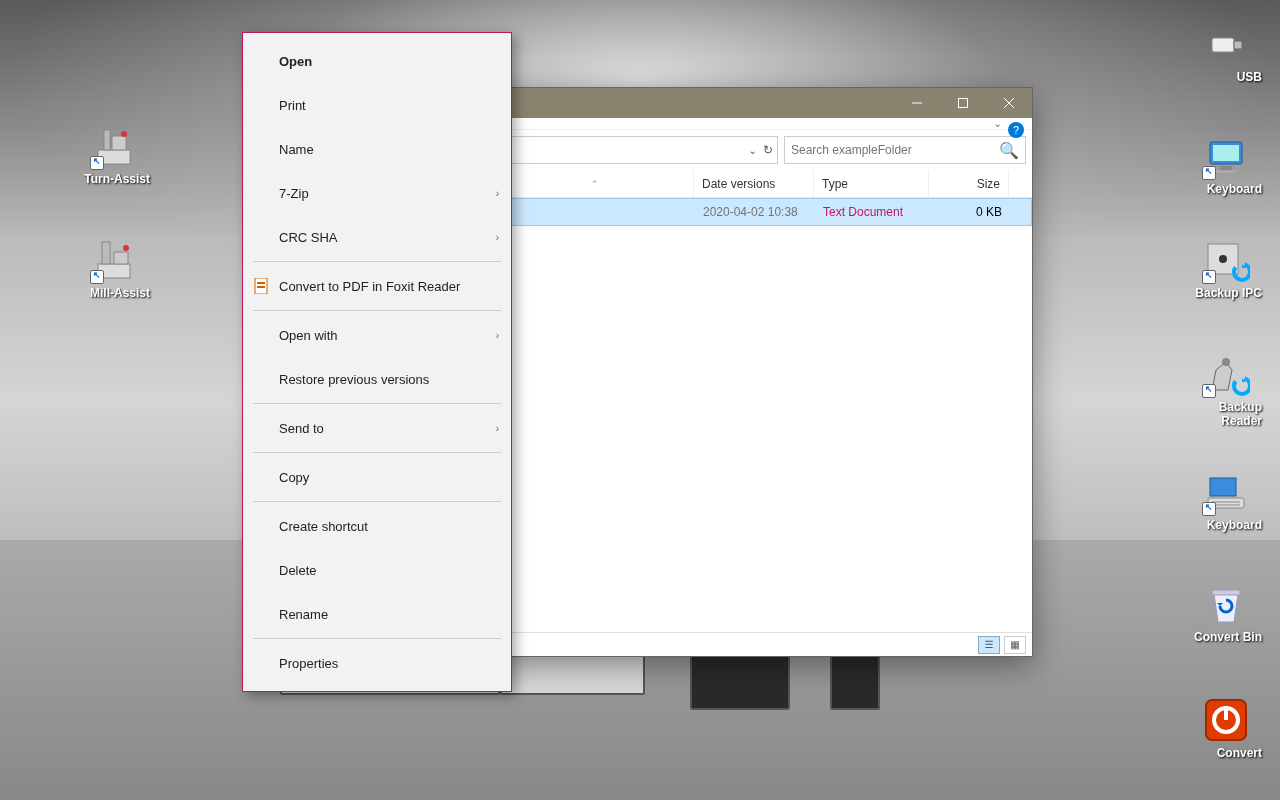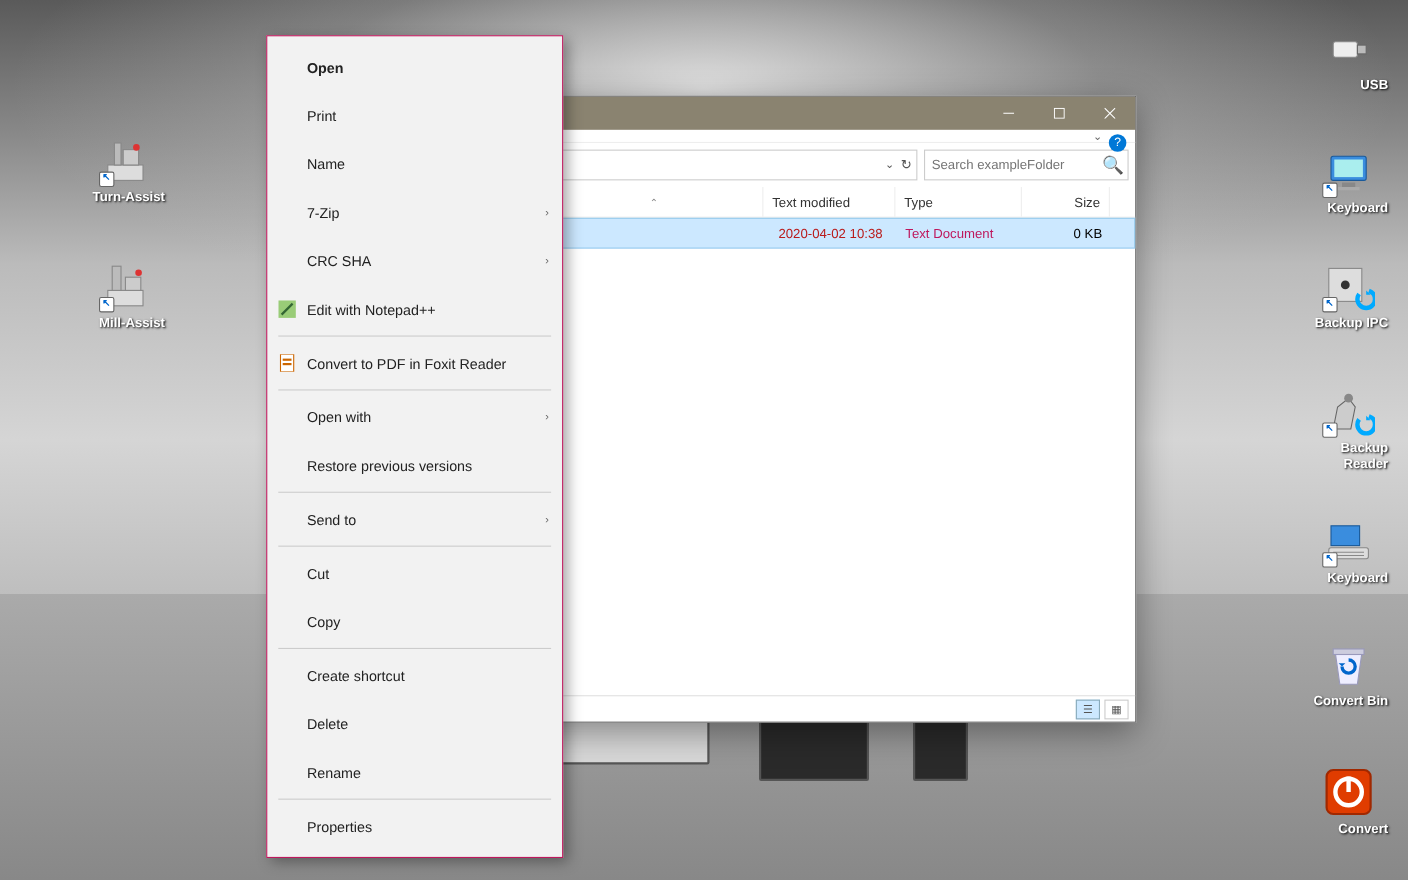--- a/index.html
+++ b/index.html
@@ -25,32 +25,32 @@
   position:absolute; left:283px; top:87px; width:750px; height:570px;
   background:#fff; box-shadow:0 8px 30px rgba(0,0,0,0.4); border:1px solid #666;
 }
 .titlebar{height:30px;background:#8a8370;display:flex;align-items:center;justify-content:flex-end;}
 .winbtn{width:46px;height:30px;display:flex;align-items:center;justify-content:center;color:#fff;cursor:pointer;}
 .addrbar{height:40px;display:flex;align-items:center;padding:4px 6px;gap:6px;}
 .address{flex:1;height:28px;border:1px solid #ccc;display:flex;align-items:center;padding:0 4px;font-size:12px;color:#333;}
 .address .seg{padding:0 4px;cursor:pointer;}
 .address .sep{color:#888;font-size:10px;margin:0 2px;}
 .addr-right{margin-left:auto;display:flex;align-items:center;gap:6px;color:#555;}
-.search{width:186px;height:28px;border:1px solid #ccc;display:flex;align-items:center;padding:0 6px;}
+.search{width:242px;height:28px;border:1px solid #ccc;display:flex;align-items:center;padding:0 6px;}
 .search input{border:none;outline:none;flex:1;font-size:12px;color:#666;}
 .columns{height:28px;border-bottom:1px solid #e6e6e6;display:flex;align-items:center;font-size:12px;color:#333;padding-left:180px;}
 .col{padding:0 8px;border-right:1px solid #eee;height:100%;display:flex;align-items:center;}
 .col-name{flex:0 0 230px;justify-content:space-between;}
 .col-date{flex:0 0 120px;}
 .col-type{flex:0 0 115px;}
 .col-size{flex:0 0 80px;justify-content:flex-end;}
 .filerow{height:28px;display:flex;align-items:center;font-size:12px;background:#cce8ff;border:1px solid #99ccee;padding-left:180px;}
 .cell{padding:0 8px;}
 .cell-name{flex:0 0 230px;}
-.cell-date{flex:0 0 120px;color:#b91c1c;text-align:center;}
+.cell-date{flex:0 0 120px;color:#737373;}
 .cell-type{flex:0 0 115px;color:#be185d;}
 .cell-size{flex:0 0 80px;text-align:right;color:#000000;}
 .statusbar{position:absolute;bottom:0;left:0;right:0;height:24px;border-top:1px solid #e0e0e0;display:flex;justify-content:flex-end;align-items:center;padding:0 6px;gap:4px;}
 .viewbtn{width:22px;height:18px;border:1px solid #ccc;display:flex;align-items:center;justify-content:center;font-size:10px;color:#555;cursor:pointer;}
 .viewbtn.active{background:#cce8ff;border-color:#8ab;}
 .helpcircle{width:16px;height:16px;border-radius:50%;background:#0078d7;color:#fff;font-size:11px;display:flex;align-items:center;justify-content:center;position:absolute;right:8px;top:34px;}
 
 .ctxmenu{
   position:absolute; left:242px; top:32px; width:270px;
   background:#f2f2f2; border:1px solid #be185d; box-shadow:4px 4px 12px rgba(0,0,0,0.35);
@@ -193,21 +193,21 @@
     <div class="search">
       <input placeholder="Search exampleFolder" style="">
       <span style="color:#555;">🔍</span>
     </div>
   </div>
   <div class="columns">
     <div class="col col-name">
       <span>Name</span>
       <span style="font-size:9px;color:#888;margin:0 auto;">⌃</span>
     </div>
-    <div class="col col-date">Text modified</div>
+    <div class="col col-date">Date versions</div>
     <div class="col col-type">Type</div>
     <div class="col col-size">Size</div>
   </div>
   <div class="filerow">
     <div class="cell cell-name">t</div>
     <div class="cell cell-date">2020-04-02 10:38</div>
     <div class="cell cell-type">Text Document</div>
     <div class="cell cell-size">0 KB</div>
   </div>
   <div class="statusbar">
@@ -226,27 +226,20 @@
     <div class="ctxitem">
       <span>Name</span>
     </div>
     <div class="ctxitem">
       <span>7-Zip</span>
       <span class="sub">›</span>
     </div>
     <div class="ctxitem">
       <span>CRC SHA</span>
       <span class="sub">›</span>
-    </div>
-    <div class="ctxitem">
-      <span>Edit with Notepad++</span>
-      <span class="ctxico"><svg viewBox="0 0 16 16">
-          <rect width="16" height="16" fill="#9c7"></rect>
-          <path d="M3 13 L13 3" stroke="#363" stroke-width="2"></path>
-        </svg></span>
     </div>
     <div class="ctxsep"></div>
     <div class="ctxitem">
       <span>Convert to PDF in Foxit Reader</span>
       <span class="ctxico"><svg viewBox="0 0 16 16">
           <rect width="12" height="16" x="2" fill="#fff" stroke="#c60"></rect>
           <rect x="4" y="4" width="8" height="2" fill="#c60"></rect>
           <rect x="4" y="8" width="8" height="2" fill="#c60"></rect>
         </svg></span>
     </div>
@@ -258,23 +251,20 @@
     <div class="ctxitem">
       <span>Restore previous versions</span>
     </div>
     <div class="ctxsep"></div>
     <div class="ctxitem">
       <span>Send to</span>
       <span class="sub">›</span>
     </div>
     <div class="ctxsep"></div>
     <div class="ctxitem">
-      <span>Cut</span>
-    </div>
-    <div class="ctxitem">
       <span>Copy</span>
     </div>
     <div class="ctxsep"></div>
     <div class="ctxitem">
       <span>Create shortcut</span>
     </div>
     <div class="ctxitem">
       <span>Delete</span>
     </div>
     <div class="ctxitem">

